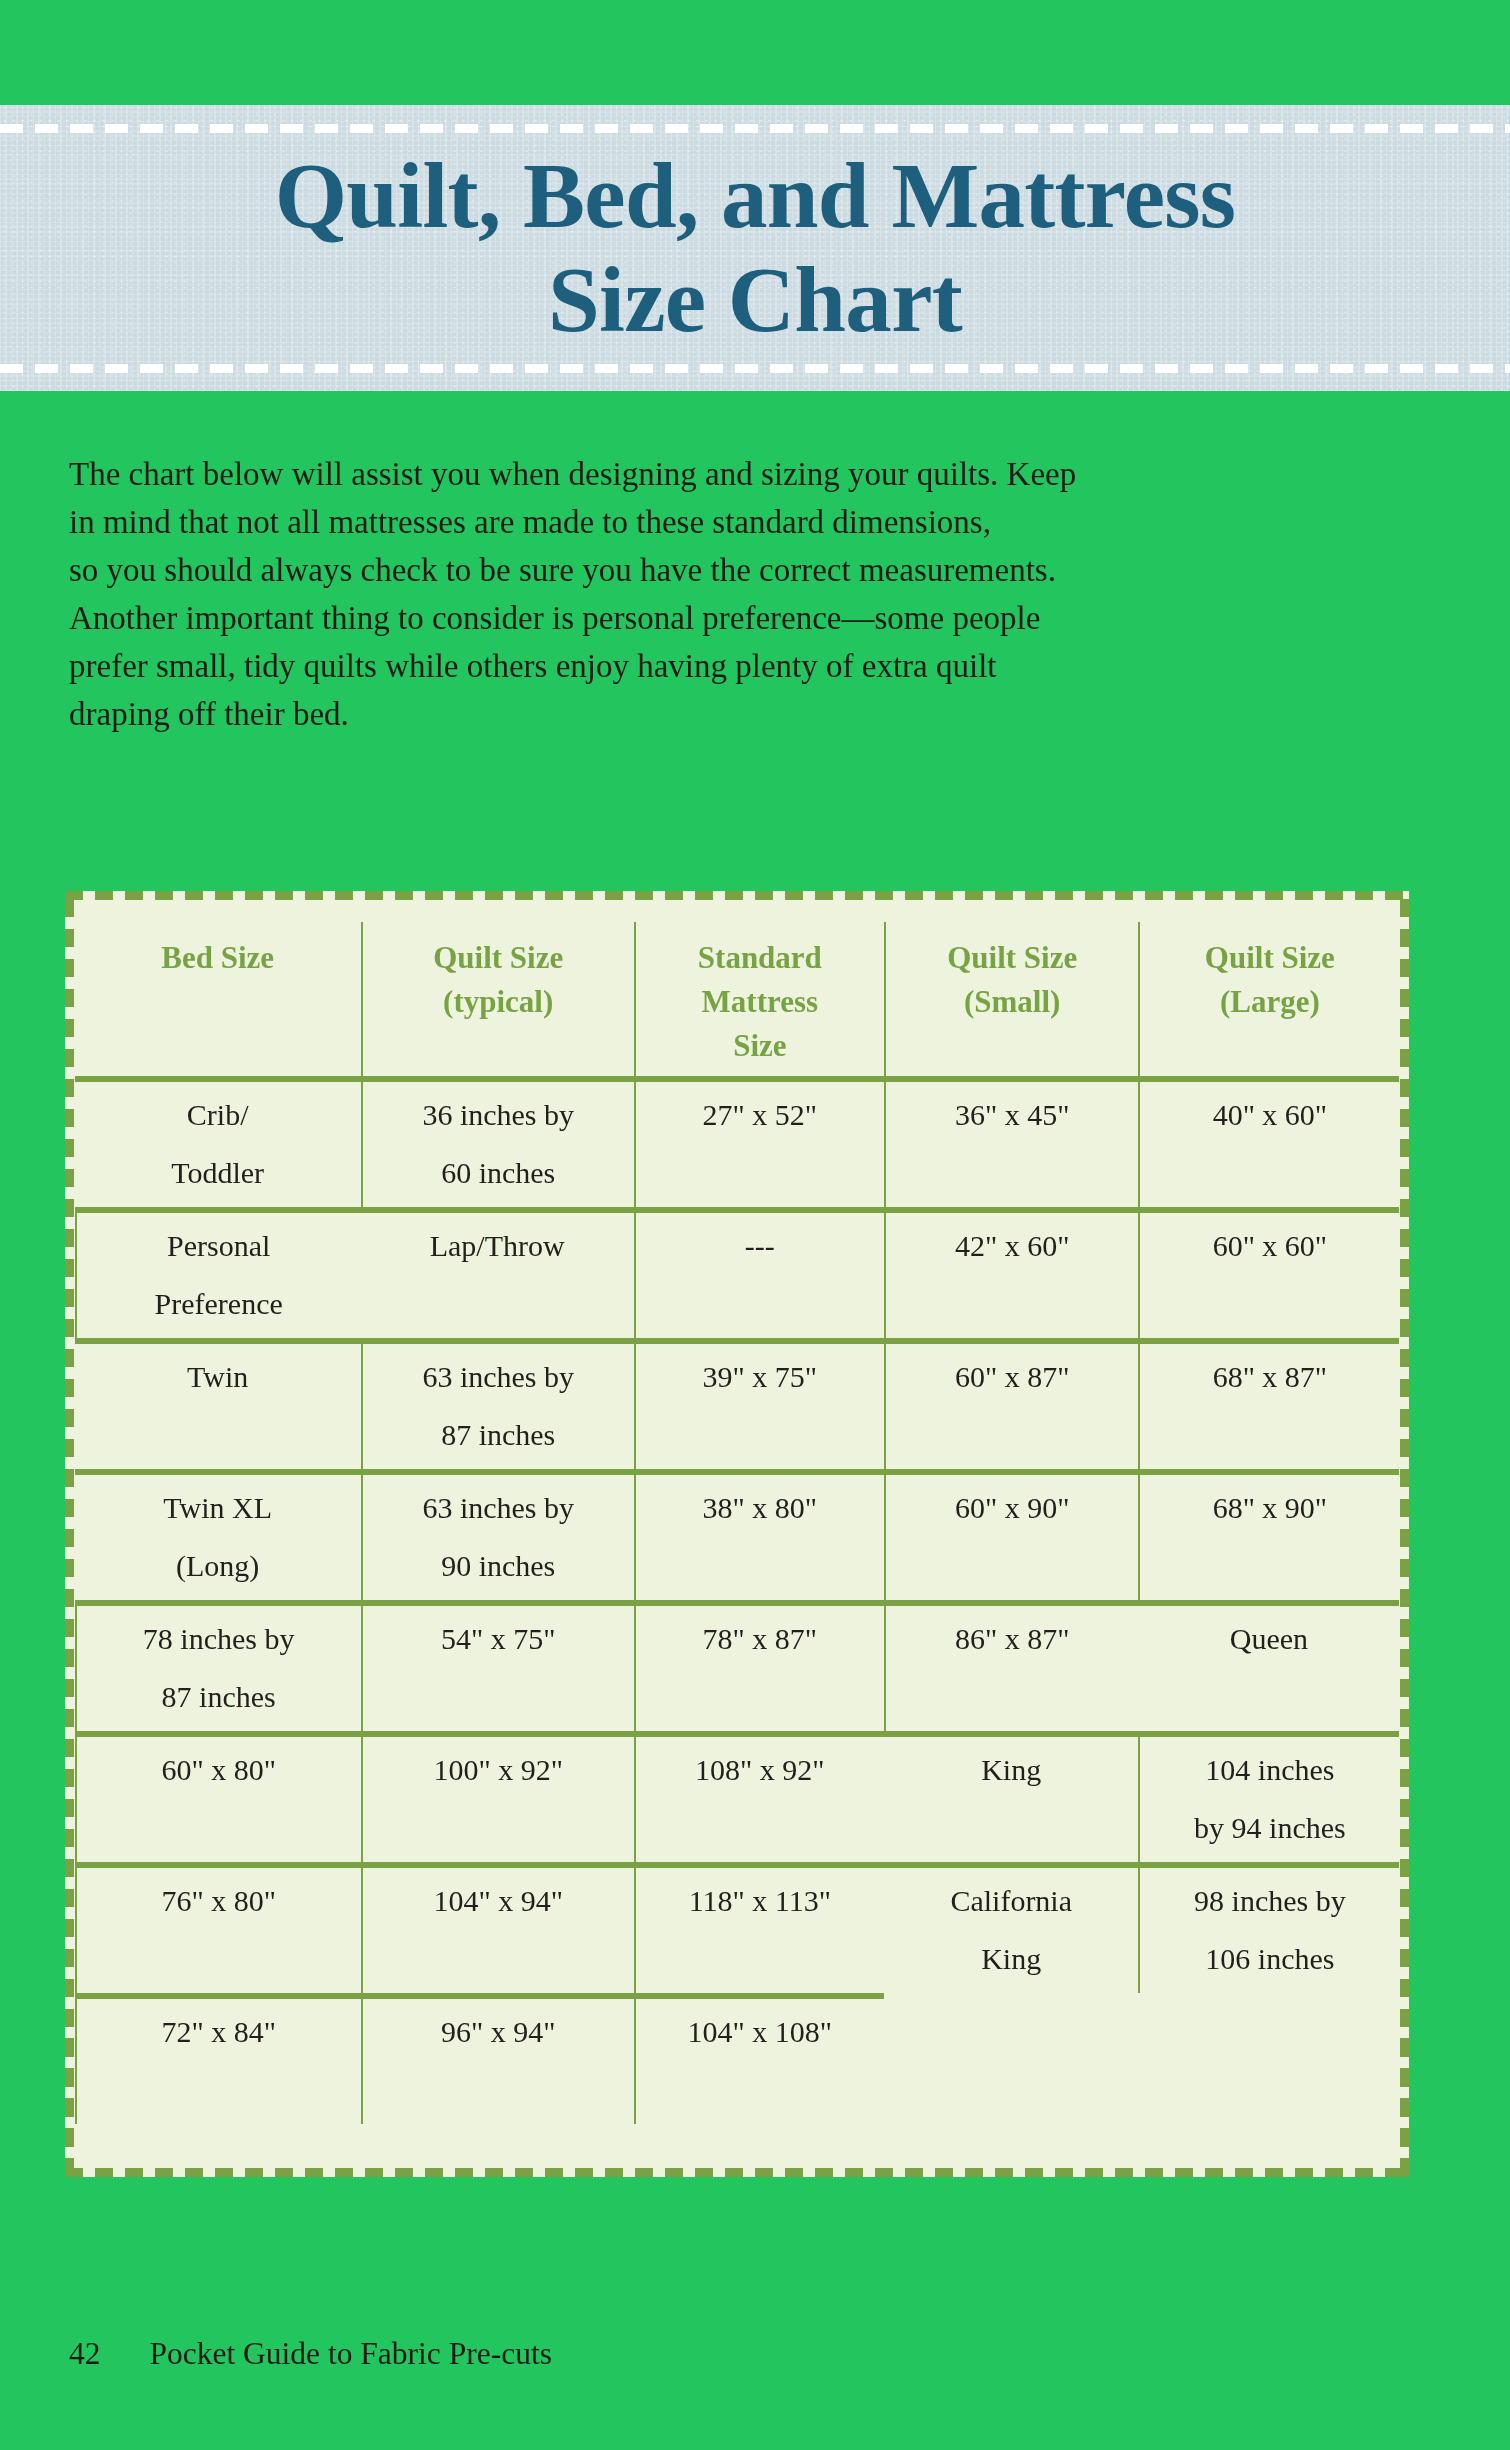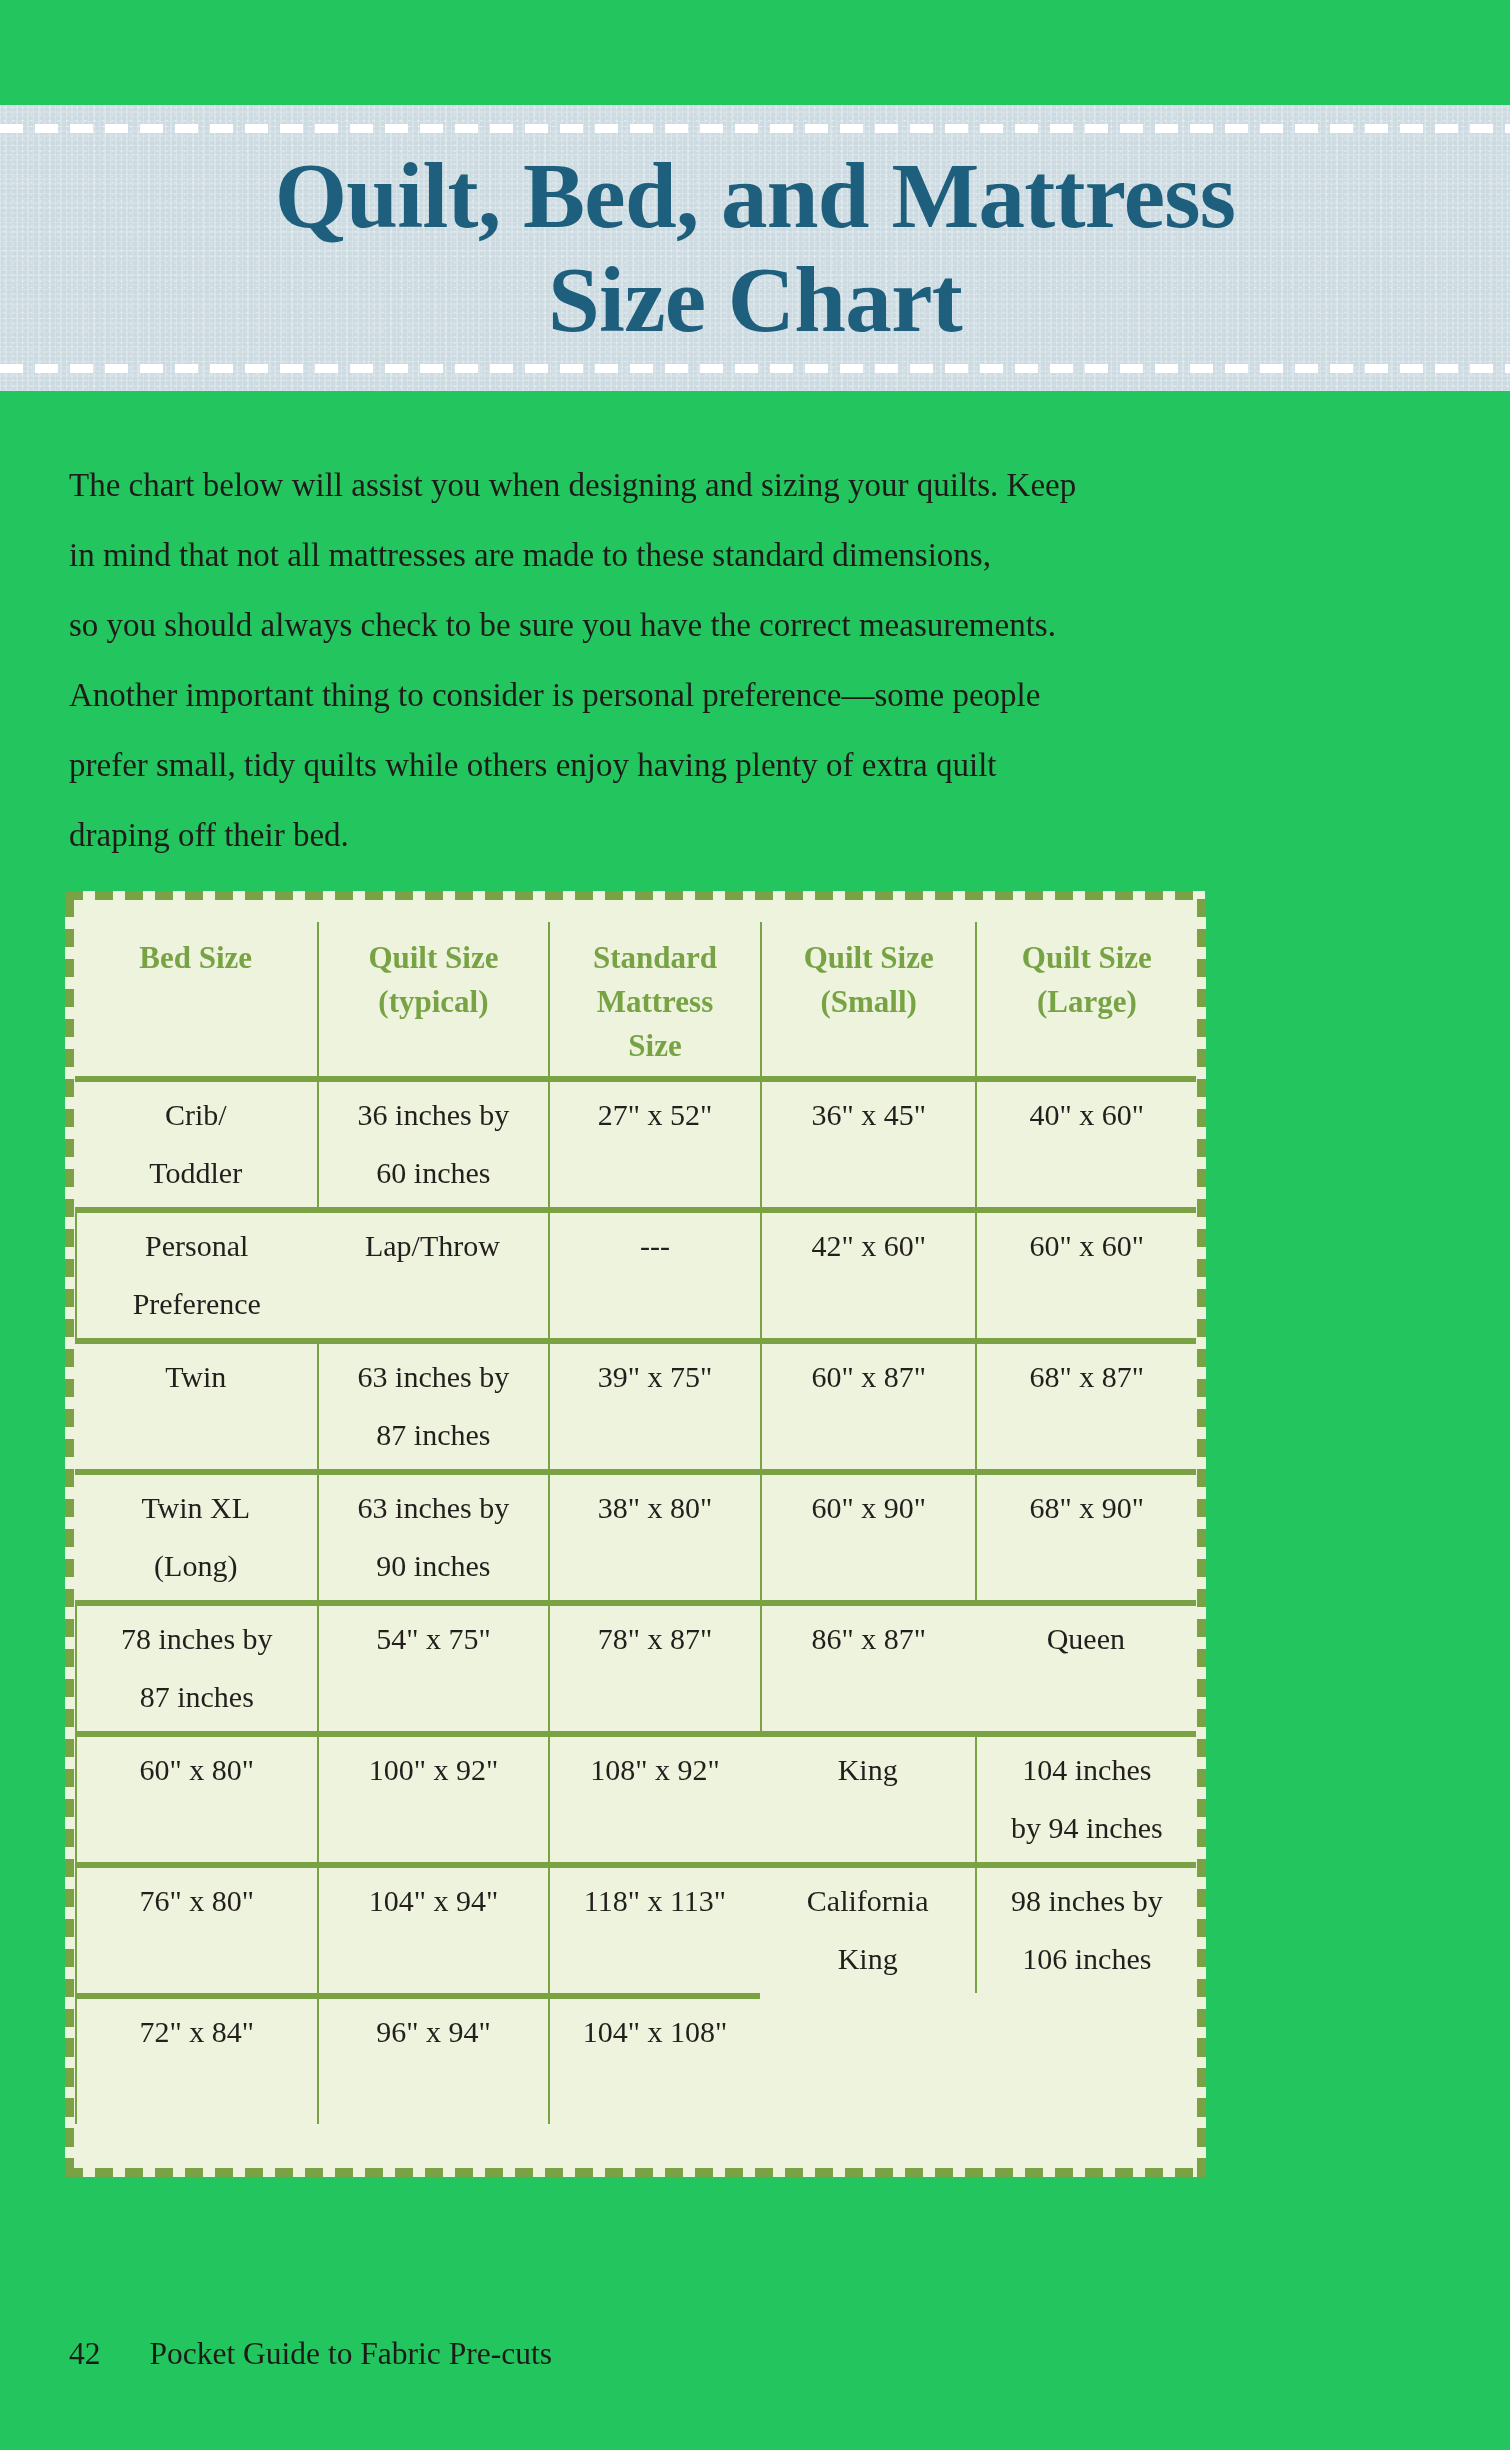--- a/index.html
+++ b/index.html
@@ -30,28 +30,28 @@
   .banner h1 {
     margin:0; padding-top:39px;
     text-align:center; white-space:pre-line;
     font-size:93px; line-height:104px; font-weight:bold;
     color:#1d5f7c; letter-spacing:-0.7px;
   }
 
   
   .intro {
     position:absolute; left:69px; top:450px; width:1378px;
-    font-size:33px; line-height:70px; color:#1e1b19;
+    font-size:33px; line-height:48px; color:#1e1b19;
     white-space:pre-line;
   }
 
   
   .tablewrap {
     position:absolute; left:65px; top:891px;
-    width:1141px; height:1286px;
+    width:1344px; height:1286px;
     box-sizing:border-box;
     background:#edf3dd;
     padding:31px 9.6px 0 9.6px;
   }
   .edge { position:absolute; z-index:3; }
   .edge.e-top    { left:0; top:0; right:0; height:9px;
     background:repeating-linear-gradient(90deg, #7aa245 0 18.5px, transparent 18.5px 30px); }
   .edge.e-bottom { left:0; bottom:0; right:0; height:9px;
     background:repeating-linear-gradient(90deg, #7aa245 0 18.5px, transparent 18.5px 30px); }
   .edge.e-left   { left:0; top:0; bottom:0; width:9px;

